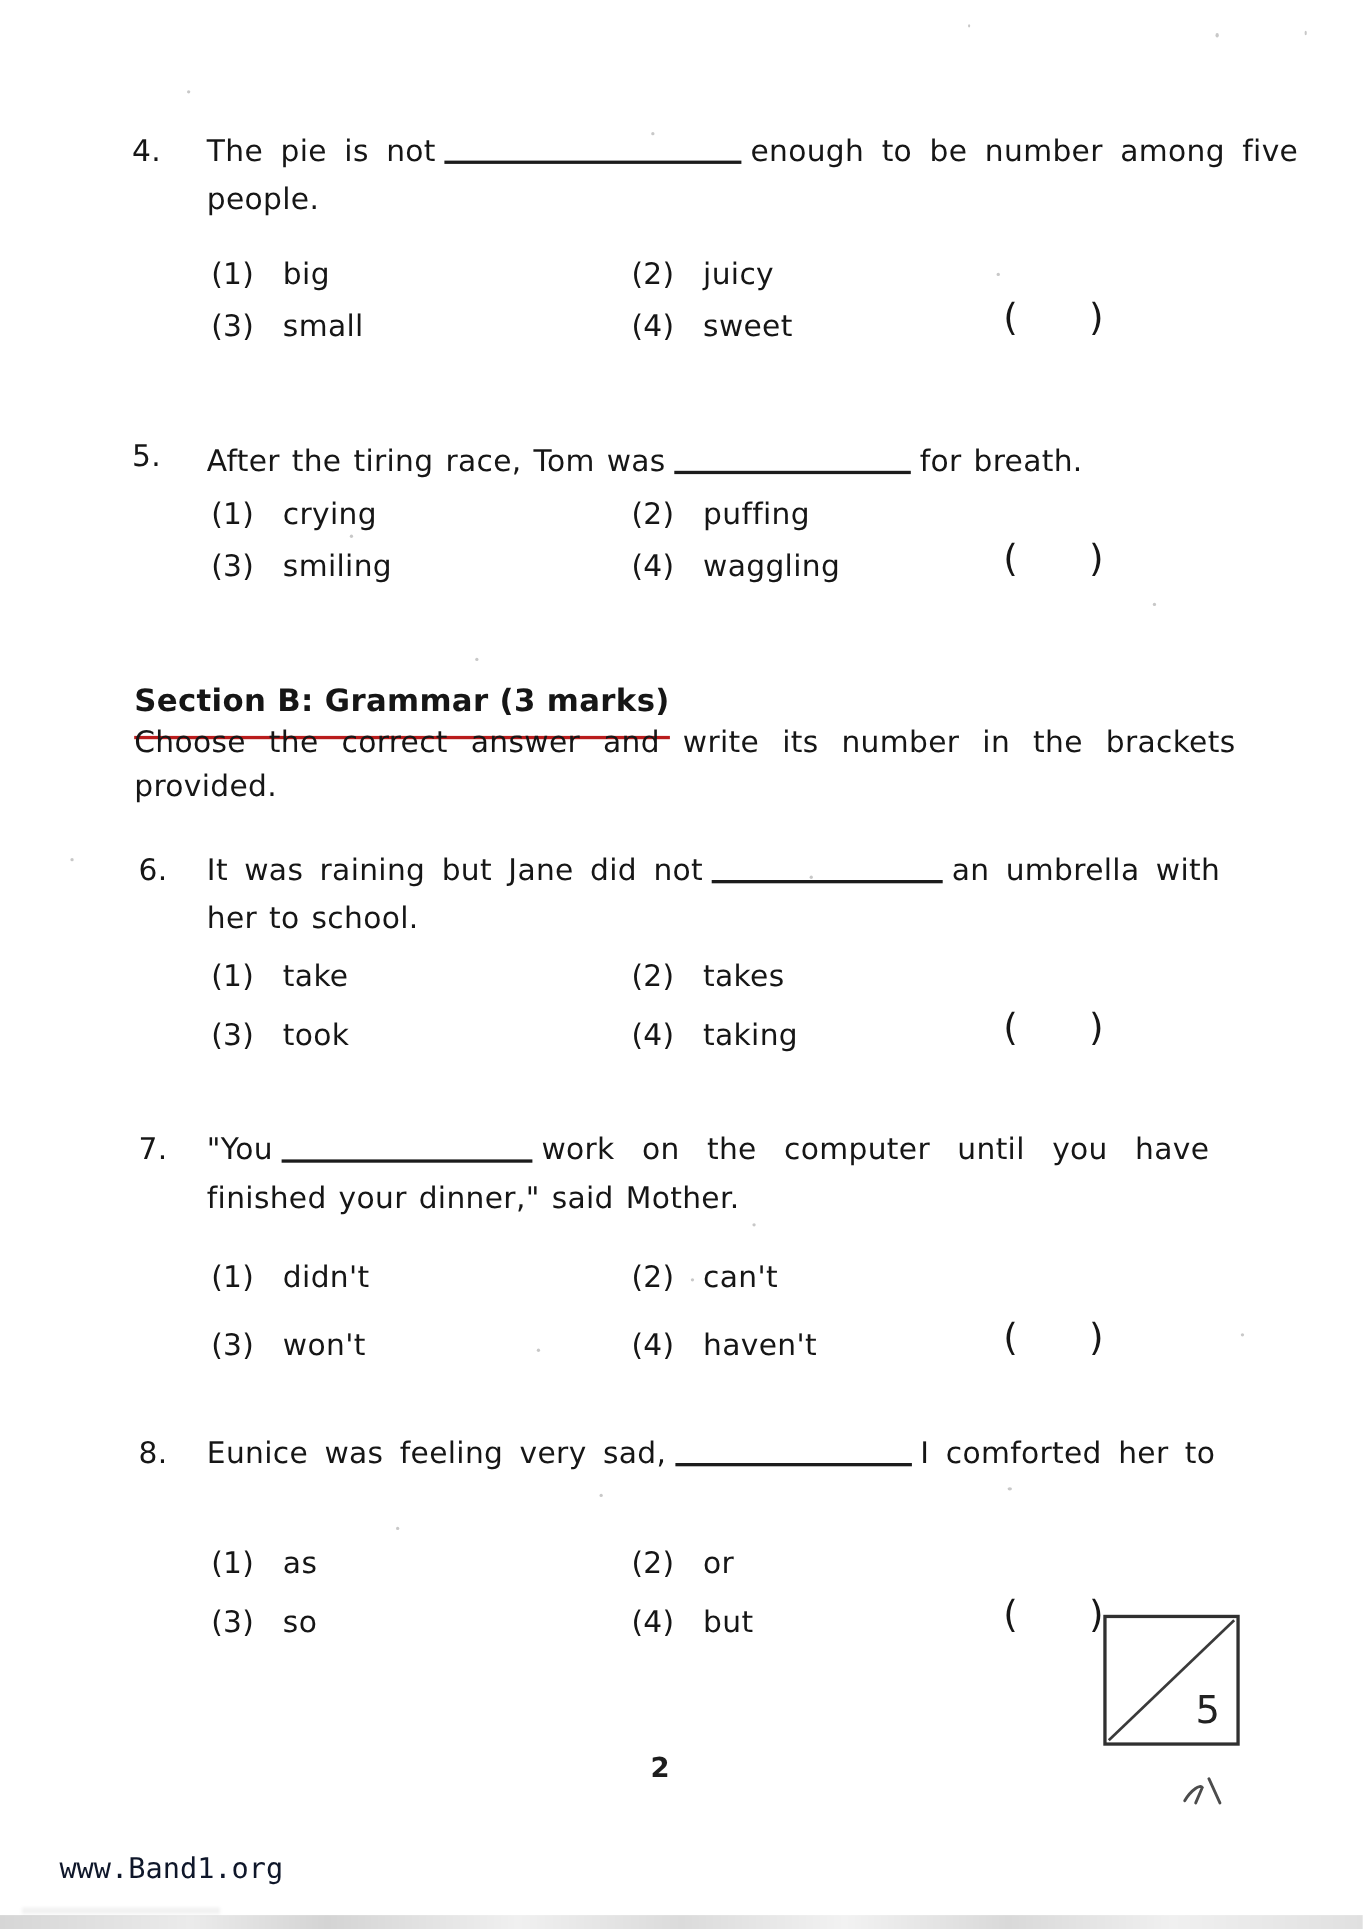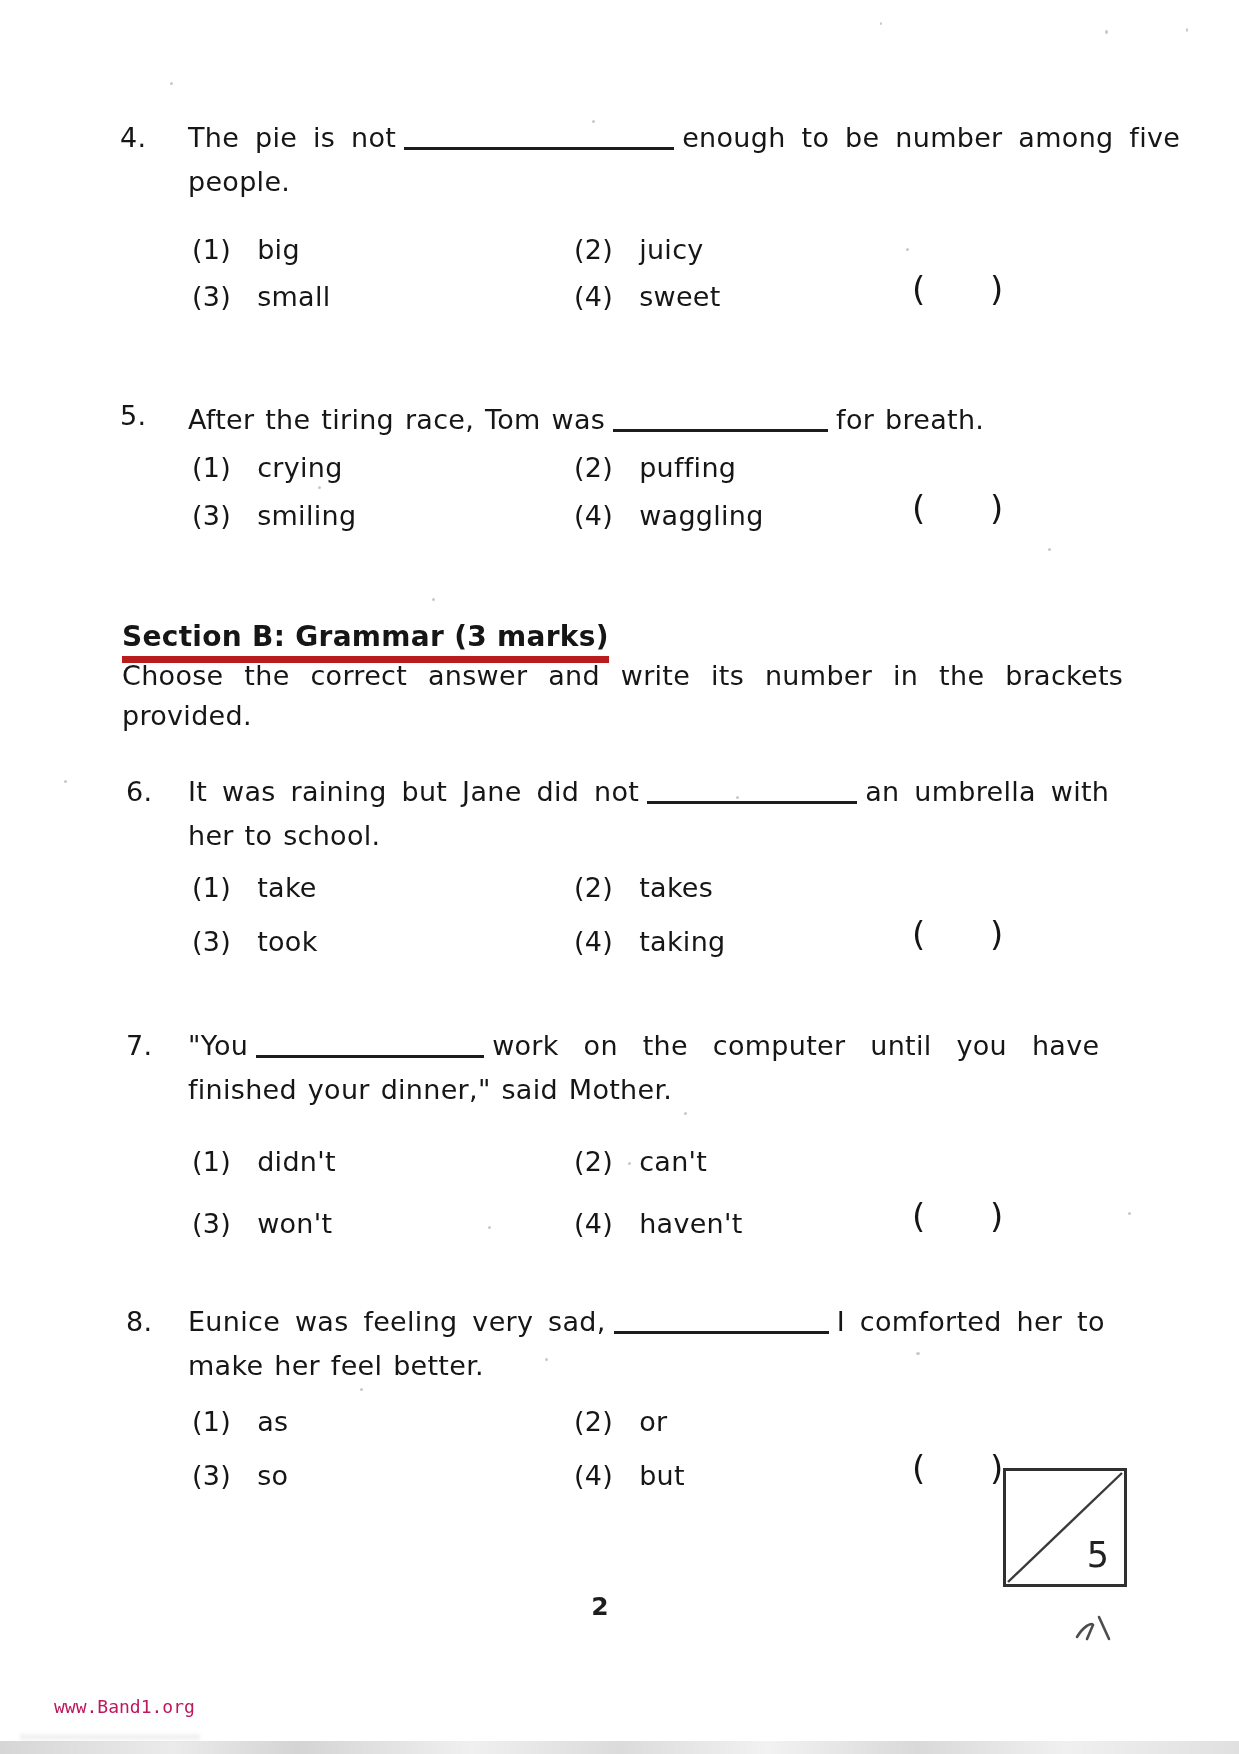--- a/index.html
+++ b/index.html
@@ -10,28 +10,28 @@
   .abs{position:absolute;white-space:nowrap;}
   .qtext{font-size:27px;line-height:1.15;letter-spacing:.3px;word-spacing:2px;}
   .blank{
     display:inline-block;height:18px;border-bottom:3px solid #1c1c1c;
     vertical-align:-3px;margin:0 8px;
   }
   .opt{display:flex;gap:26px;font-size:27px;letter-spacing:.3px;}
   .br{font-size:34px;line-height:1;}
   .heading{
     font-size:28px;font-weight:bold;letter-spacing:.3px;
-    border-bottom:7px solid #b91c1c;padding-bottom:3px;
+    border-bottom:3px solid #b91c1c;padding-bottom:16px;
   }
   .instr{font-size:27px;letter-spacing:.3px;}
   .scorebox{border:3px solid #303030;}
   .scorebox svg{position:absolute;left:0;top:0;}
   .score-val{position:absolute;right:15px;bottom:9px;font-size:35px;color:#222;}
   .pgnum{font-size:25px;font-weight:bold;color:#1d1d1d;}
-  .foot-url{font-family:"DejaVu Sans Mono",monospace;font-size:18px;color:#be185d;margin-top:12px;}
+  .foot-url{font-family:"DejaVu Sans Mono",monospace;font-size:26px;color:#0f172a;}
   .speck{position:absolute;background:#7d7d7d;border-radius:50%;opacity:.42;}
   .band{
     position:absolute;left:0;bottom:0;width:1239px;height:13px;
     background:linear-gradient(90deg,
       rgba(0,0,0,.16) 0%, rgba(0,0,0,.08) 14%, rgba(0,0,0,.17) 24%,
       rgba(0,0,0,.06) 38%, rgba(0,0,0,.14) 50%, rgba(0,0,0,.05) 62%,
       rgba(0,0,0,.15) 74%, rgba(0,0,0,.06) 86%, rgba(0,0,0,.12) 100%);
     filter:blur(.6px);
   }
   .smear{position:absolute;background:rgba(0,0,0,.05);filter:blur(1.5px);}
@@ -137,21 +137,20 @@
     <span>(4)</span>
     <span>haven't</span>
   </div>
   <span class="abs br" style="left:912px;top:1199px">(</span>
   <span class="abs br" style="left:990px;top:1199px">)</span>
 
   <span class="abs qtext" style="left:126px;top:1306px">8.</span>
   <div class="abs qtext" style="left:188px;top:1306px;word-spacing:6px">
     <span>Eunice was feeling very sad,</span><span class="blank" style="width:215px"></span><span>I comforted her to</span>
   </div>
-  <div class="abs qtext" style="left:188px;top:1350px">make her feel better.</div>
   <div class="abs opt" style="left:192px;top:1406px">
     <span>(1)</span>
     <span>as</span>
   </div>
   <div class="abs opt" style="left:574px;top:1406px">
     <span>(2)</span>
     <span>or</span>
   </div>
   <div class="abs opt" style="left:192px;top:1460px">
     <span>(3)</span>

